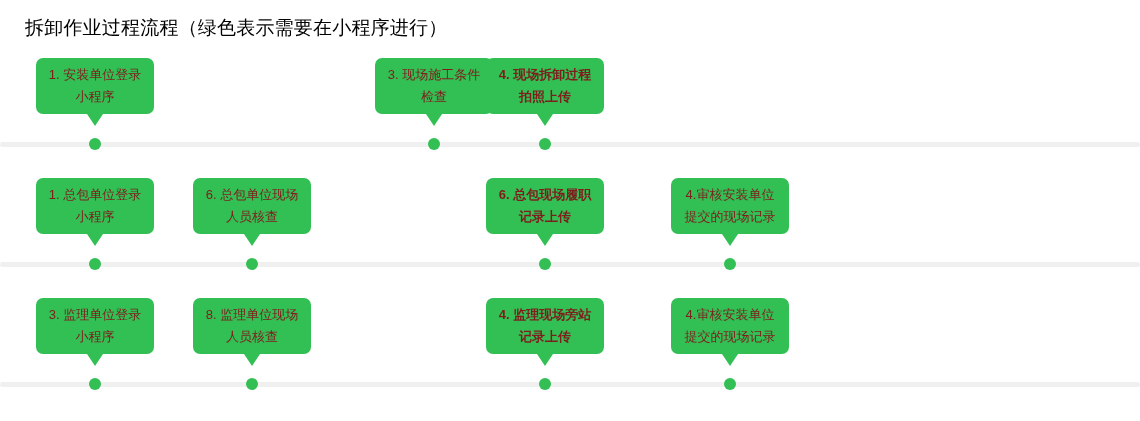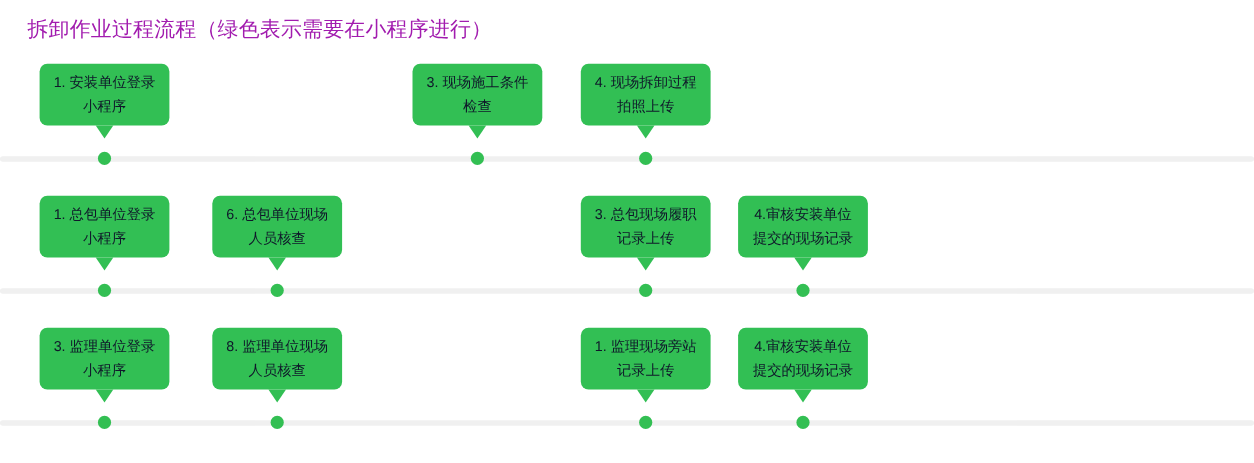--- a/index.html
+++ b/index.html
@@ -23,21 +23,21 @@
     background: #ffffff;
   }
 
   
   .page-title {
     position: absolute;
     left: 25px;
     top: 14px;
     font-size: 19px;
     line-height: 28px;
-    color: #a21caf;
+    color: #000000;
     letter-spacing: 0.2px;
     white-space: nowrap;
   }
 
   
   .flow-row {
     position: absolute;
     left: 0;
     width: 1140px;
     height: 104px;
@@ -63,21 +63,21 @@
     top: 0;
     width: 118px;
   }
   .node .bubble {
     position: relative;
     width: 118px;
     min-height: 56px;
     box-sizing: border-box;
     background: #32bf54;
     border-radius: 7px;
-    color: #0f172a;
+    color: #7f1d1d;
     font-size: 13px;
     line-height: 22px;
     text-align: center;
     padding: 6px 6px 6px 6px;
     display: flex;
     align-items: center;
     justify-content: center;
   }
   .node .bubble-text {
     display: block;
@@ -105,21 +105,21 @@
     width: 12px;
     height: 12px;
     border-radius: 50%;
     background: #33bf53;
   }
 
   
   .col-1 { left: 36px; }
   .col-2 { left: 193px; }
   .col-3 { left: 351px; margin-left: 24px; }
-  .col-4 { left: 528px; }
+  .col-4 { left: 486px; font-weight: bold; }
   .col-5 { left: 671px; }
 </style>
 </head>
 <body>
 
 <div id="page">
 
   <div class="page-title">拆卸作业过程流程（绿色表示需要在小程序进行）</div>
 
   <div class="flow-row row-1">
@@ -170,21 +170,21 @@
       <div class="bubble">
         <span class="bubble-text">6. 总包单位现场
 人员核查</span>
       </div>
       <div class="tail"></div>
       <div class="dot"></div>
     </div>
 
     <div class="node col-4">
       <div class="bubble">
-        <span class="bubble-text">3. 总包现场履职
+        <span class="bubble-text">6. 总包现场履职
 记录上传</span>
       </div>
       <div class="tail"></div>
       <div class="dot"></div>
     </div>
 
     <div class="node col-5">
       <div class="bubble">
         <span class="bubble-text">4.审核安装单位
 提交的现场记录</span>
@@ -210,21 +210,21 @@
       <div class="bubble">
         <span class="bubble-text">8. 监理单位现场
 人员核查</span>
       </div>
       <div class="tail"></div>
       <div class="dot"></div>
     </div>
 
     <div class="node col-4">
       <div class="bubble">
-        <span class="bubble-text">1. 监理现场旁站
+        <span class="bubble-text">4. 监理现场旁站
 记录上传</span>
       </div>
       <div class="tail"></div>
       <div class="dot"></div>
     </div>
 
     <div class="node col-5">
       <div class="bubble">
         <span class="bubble-text">4.审核安装单位
 提交的现场记录</span>

